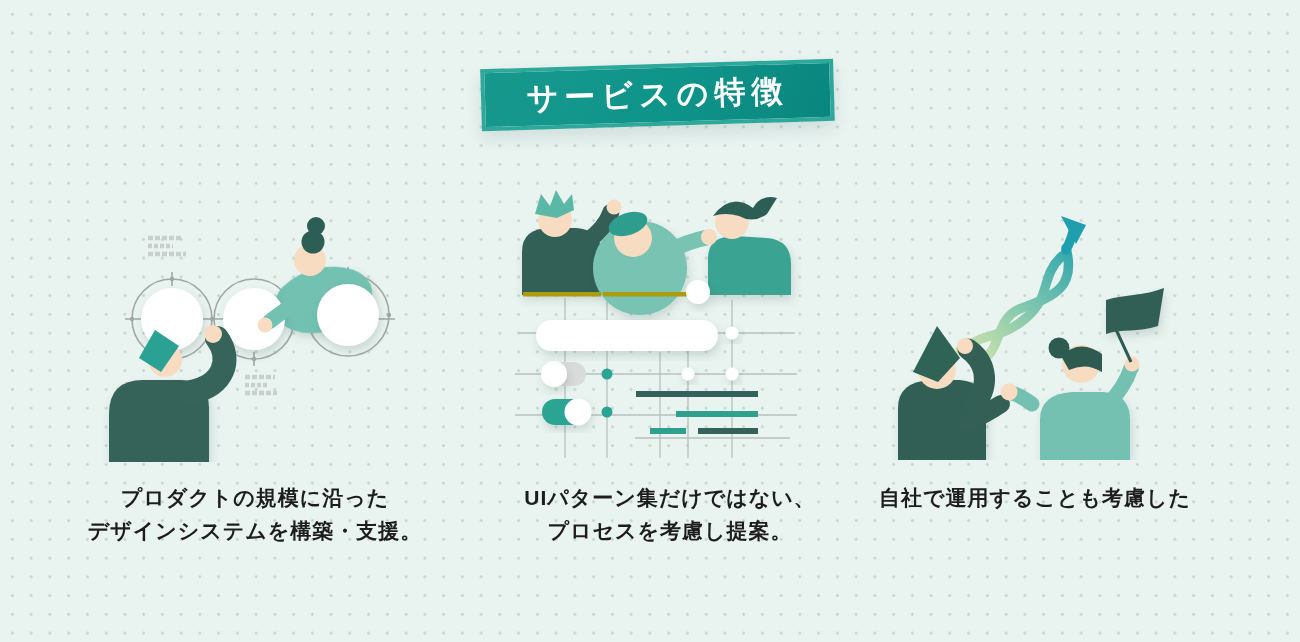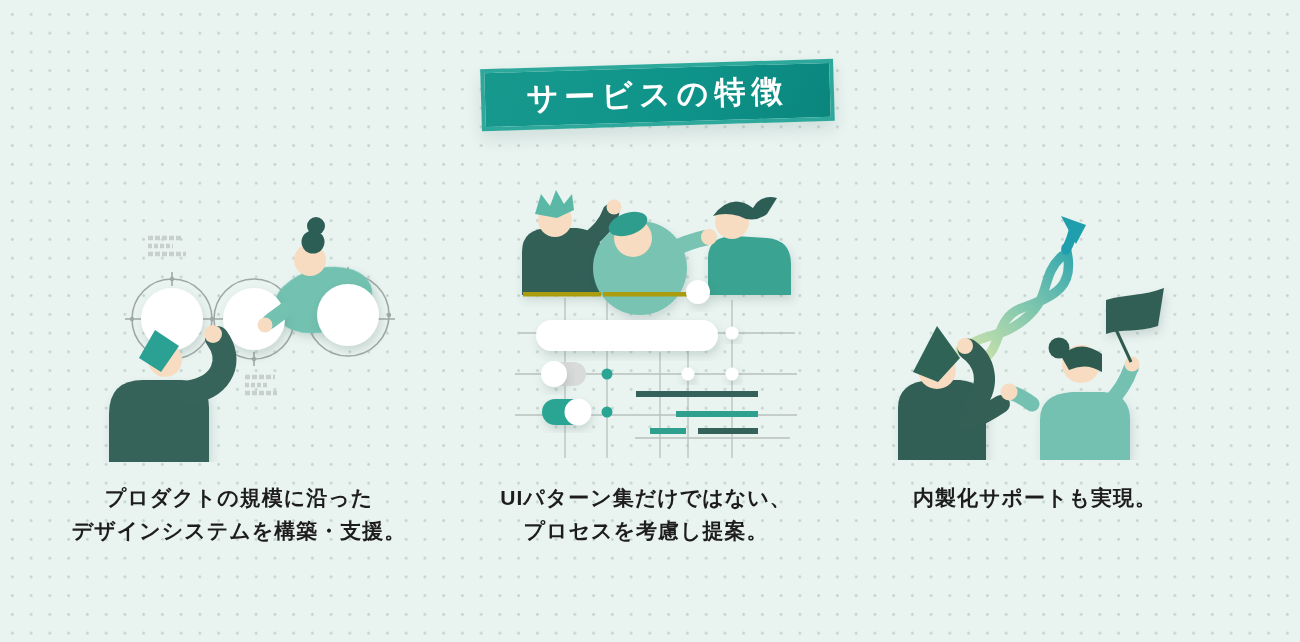--- a/index.html
+++ b/index.html
@@ -50,22 +50,22 @@
     position: absolute;
     top: 481px;
     width: 340px;
     text-align: center;
     color: #1d1d1d;
     font-size: 21px;
     font-weight: 700;
     line-height: 33px;
     letter-spacing: 1px;
   }
-  .caption-1 { left: 69px; }
-  .caption-2 { left: 476px; }
+  .caption-1 { left: 85px; }
+  .caption-2 { left: 500px; }
   .caption-3 { left: 865px; }
   .caption span { display: block; white-space: nowrap; }
 </style>
 </head>
 <body>
 
 <div class="page">
 
   <div class="banner">
     <h2>サービスの特徴</h2>
@@ -252,16 +252,16 @@
 
   <p class="caption caption-1">
     <span>プロダクトの規模に沿った</span>
     <span>デザインシステムを構築・支援。</span>
   </p>
   <p class="caption caption-2">
     <span>UIパターン集だけではない、</span>
     <span>プロセスを考慮し提案。</span>
   </p>
   <p class="caption caption-3">
-    <span>内製化サポートも実現。</span>
+    <span>自社で運用することも考慮した</span>
   </p>
 
 </div>
 
 </body></html>

